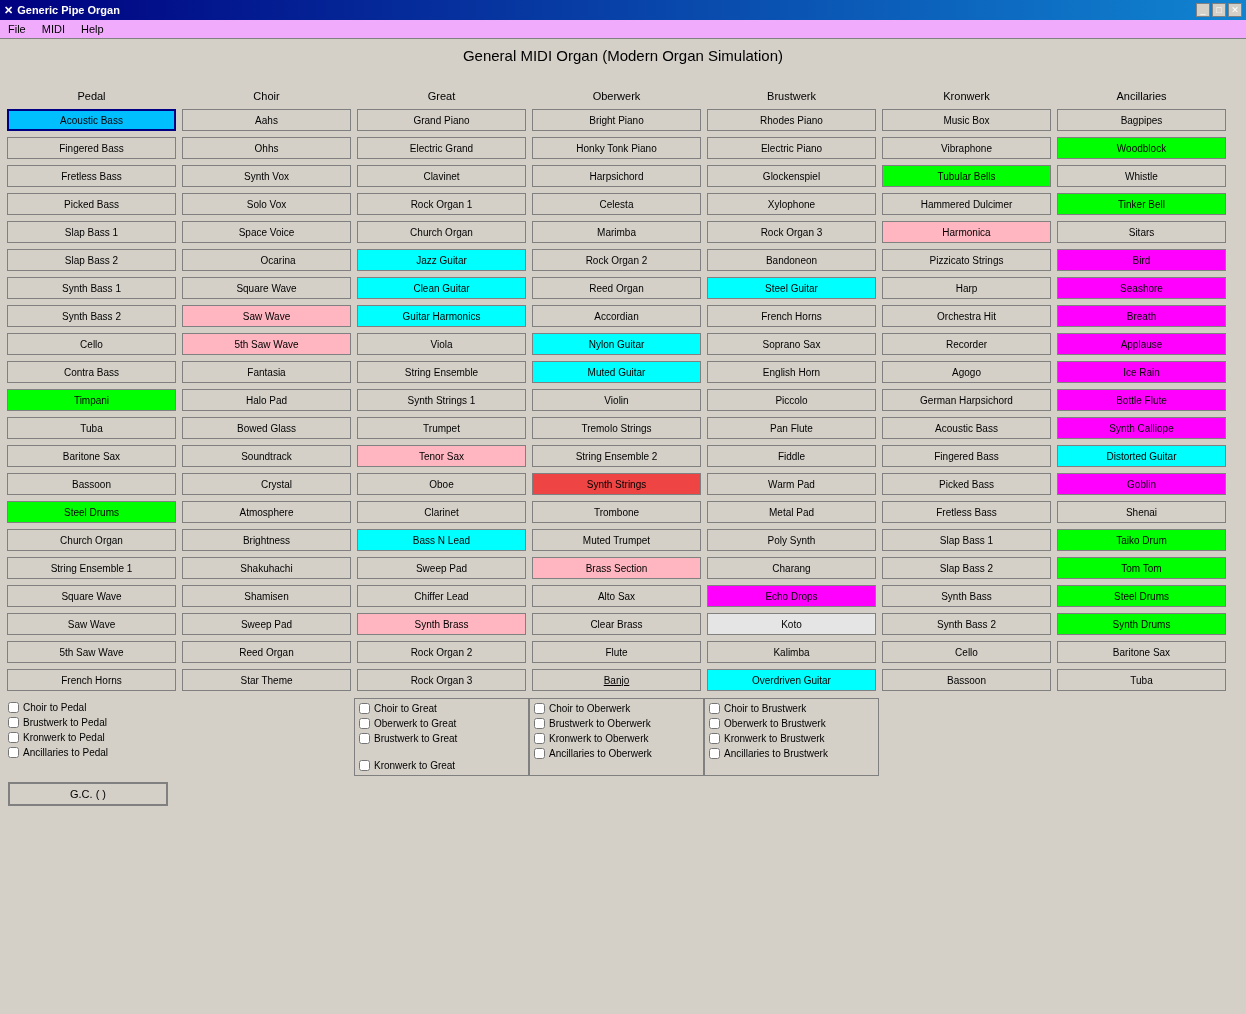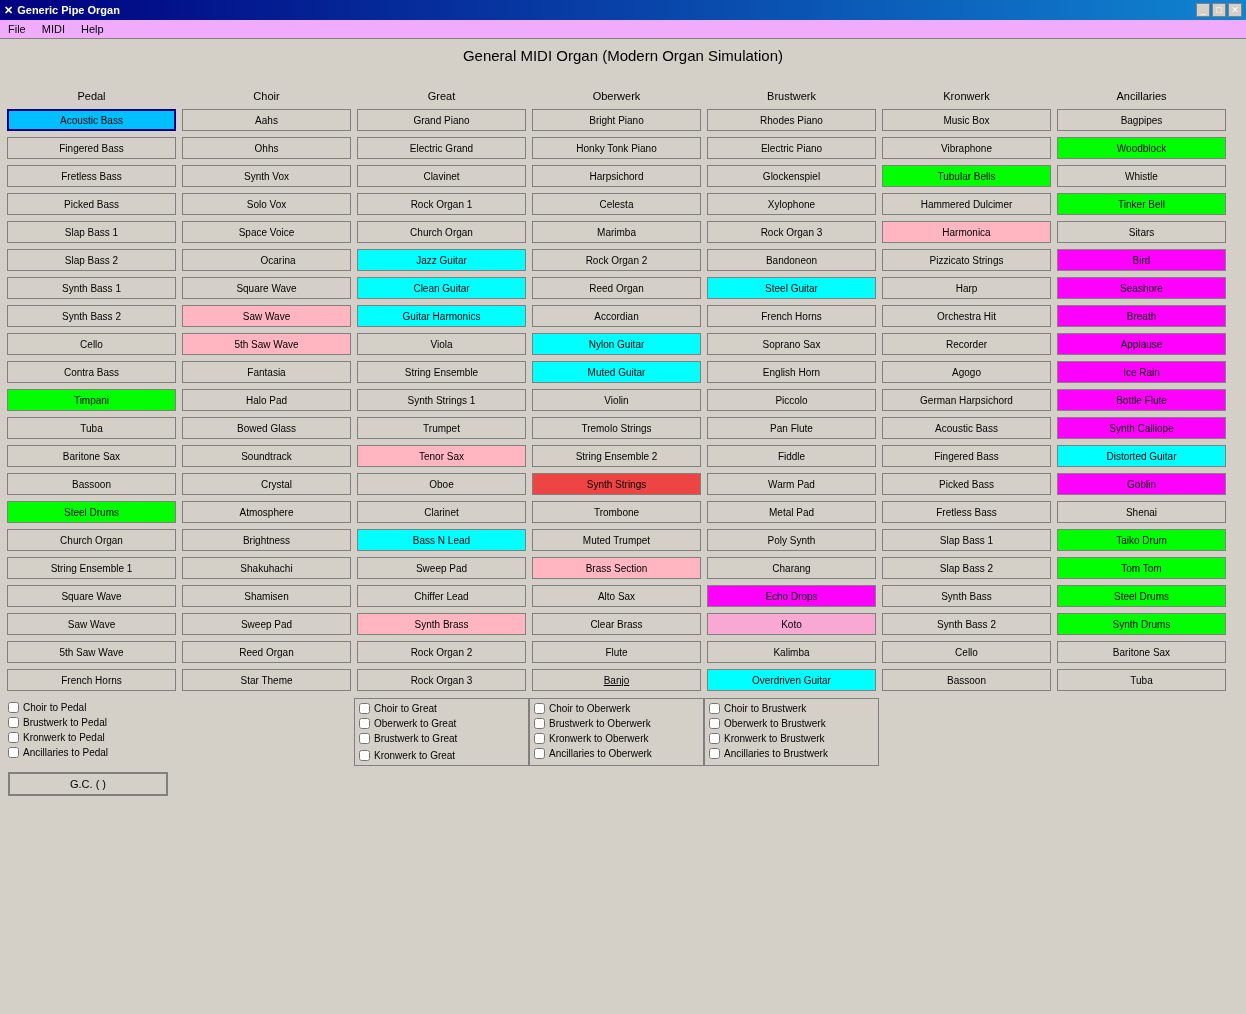--- a/index.html
+++ b/index.html
@@ -531,21 +531,21 @@
       <div class="cell">
         <button class="btn" style="background: rgb(212, 208, 200);">Sweep Pad</button>
       </div>
       <div class="cell">
         <button class="btn" style="background: rgb(255, 182, 193);">Synth Brass</button>
       </div>
       <div class="cell">
         <button class="btn" style="background: rgb(212, 208, 200);">Clear Brass</button>
       </div>
       <div class="cell">
-        <button class="btn" style="background: #f9a8d4;">Koto</button>
+        <button class="btn" style="background: #e5e5e5;">Koto</button>
       </div>
       <div class="cell">
         <button class="btn" style="background: rgb(212, 208, 200);">Synth Bass 2</button>
       </div>
       <div class="cell">
         <button class="btn" style="background: rgb(0, 255, 0);">Synth Drums</button>
       </div>
       <div class="cell">
         <button class="btn" style="background: rgb(212, 208, 200);">5th Saw Wave</button>
       </div>
@@ -617,21 +617,21 @@
           <span>Choir to Great</span>
         </div>
       <div class="checkbox-item" style="margin-top:4px;">
           <input type="checkbox" style="">
           <span>Oberwerk to Great</span>
         </div>
       <div class="checkbox-item" style="margin-top:4px;">
           <input type="checkbox" style="">
           <span>Brustwerk to Great</span>
         </div>
-      <div class="checkbox-item" style="margin-top:6px;">
+      <div class="checkbox-item" style="margin-top:16px;">
           <input type="checkbox" style="">
           <span>Kronwerk to Great</span>
         </div>
     </div>
     <div style="width:175px; padding:4px; border:1px solid #808080;">
       <div class="checkbox-item">
           <input type="checkbox" style="">
           <span>Choir to Oberwerk</span>
         </div>
       <div class="checkbox-item" style="margin-top:4px;">

